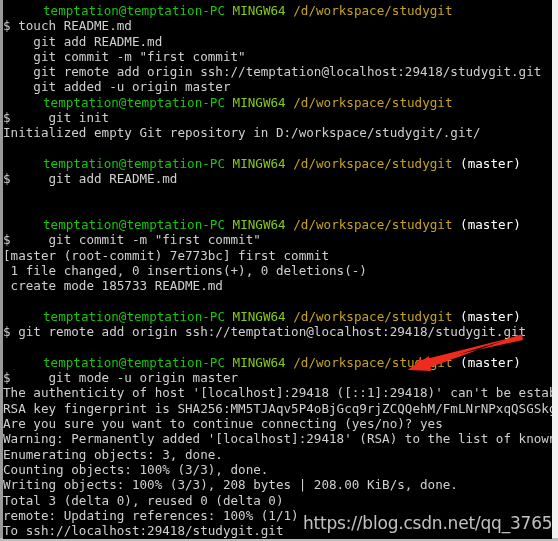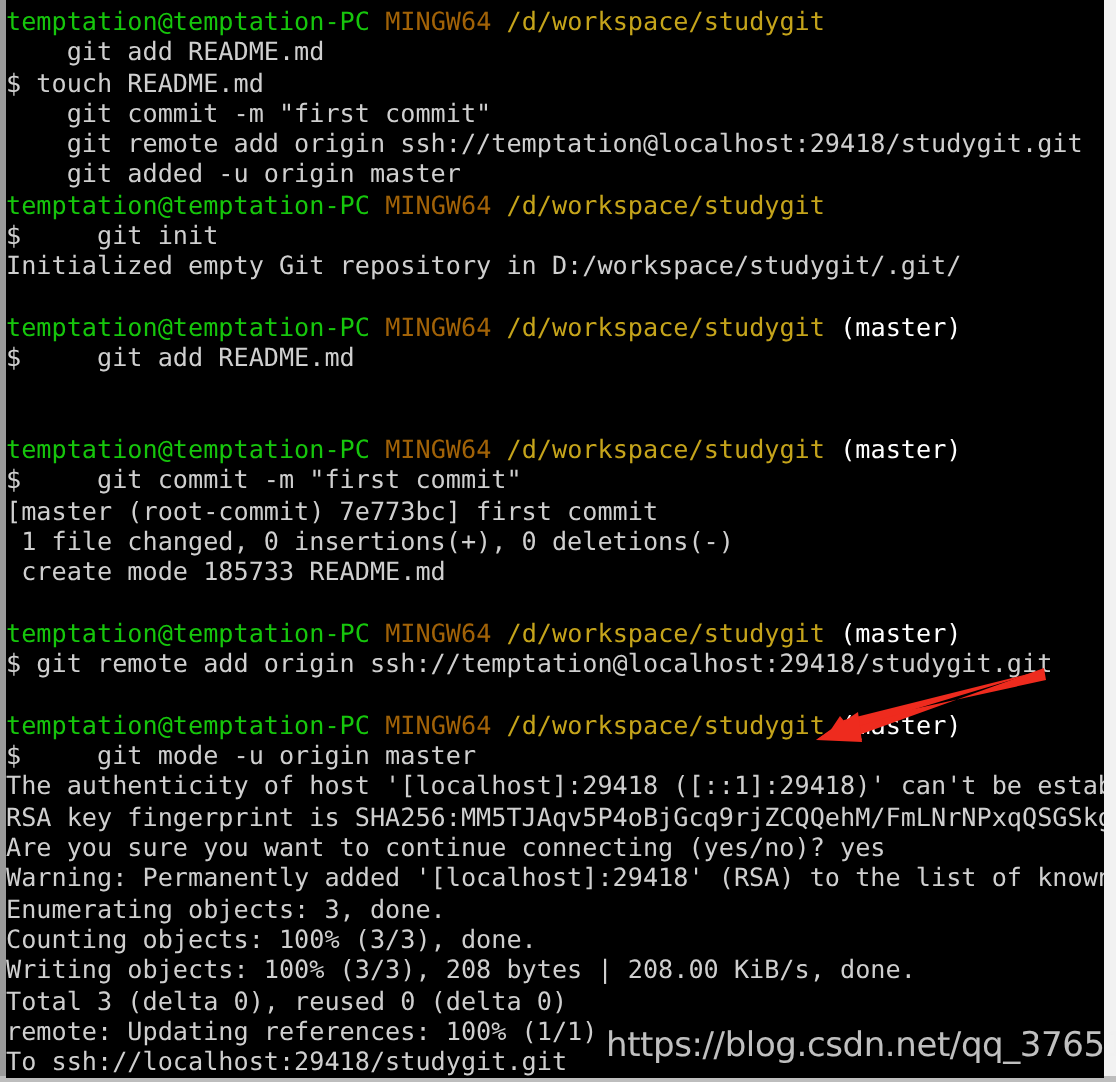--- a/index.html
+++ b/index.html
@@ -47,22 +47,22 @@
   .line {
     height: 15.3px;
     line-height: 15.3px;
     font-size: 12.6px;
     white-space: pre;
     color: #cccccc;
     letter-spacing: 0px;
   }
   .line.blank { color: transparent; }
   
-  .c-user   { color: #16c60c; }        
-  .c-mingw  { color: #a16207; }        
+  .c-user   { color: #16c60c; padding-left: 40px; }        
+  .c-mingw  { color: #84cc16; }        
   .c-path   { color: #c5a41b; }        
   .c-branch { color: #ffffff; }        
   .c-out    { color: #cfcfcf; }        
   .c-dollar { color: #cfcfcf; }
 
   
   #annotation-arrow {
     position: absolute;
     left: 398px;
     top: 330px;
@@ -87,22 +87,22 @@
 <body>
 
 <div id="terminal-window">
 
   <div class="frame-left"></div>
   <div class="frame-right"></div>
   <div class="frame-bottom"></div>
 
   <div id="screen">
       <div class="line"><span class="c-user">temptation@temptation-PC</span> <span class="c-mingw">MINGW64</span> <span class="c-path">/d/workspace/studygit</span></div>
+      <div class="line c-dollar">$ touch README.md</div>
       <div class="line c-dollar">    git add README.md</div>
-      <div class="line c-dollar">$ touch README.md</div>
       <div class="line c-dollar">    git commit -m "first commit"</div>
       <div class="line c-dollar">    git remote add origin ssh://temptation@localhost:29418/studygit.git</div>
       <div class="line c-dollar">    git added -u origin master</div>
       <div class="line"><span class="c-user">temptation@temptation-PC</span> <span class="c-mingw">MINGW64</span> <span class="c-path">/d/workspace/studygit</span></div>
       <div class="line c-dollar">$     git init</div>
       <div class="line c-out">Initialized empty Git repository in D:/workspace/studygit/.git/</div>
       <div class="line blank c-out"> </div>
       <div class="line"><span class="c-user">temptation@temptation-PC</span> <span class="c-mingw">MINGW64</span> <span class="c-path">/d/workspace/studygit</span> <span class="c-branch">(master)</span></div>
       <div class="line c-dollar">$     git add README.md</div>
       <div class="line blank c-out"> </div>

